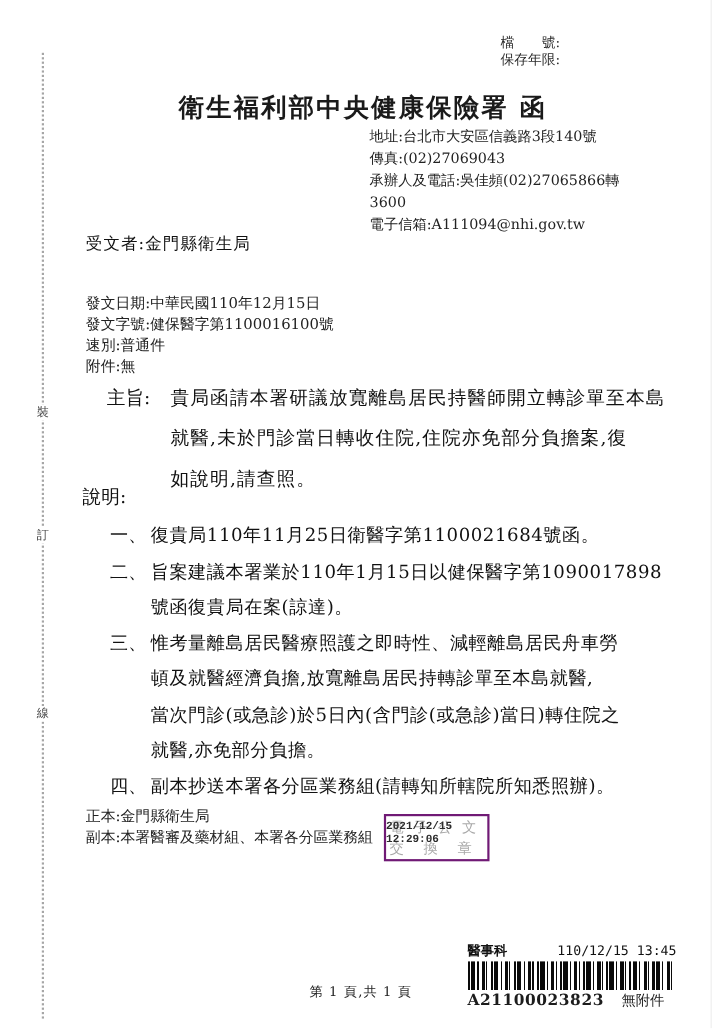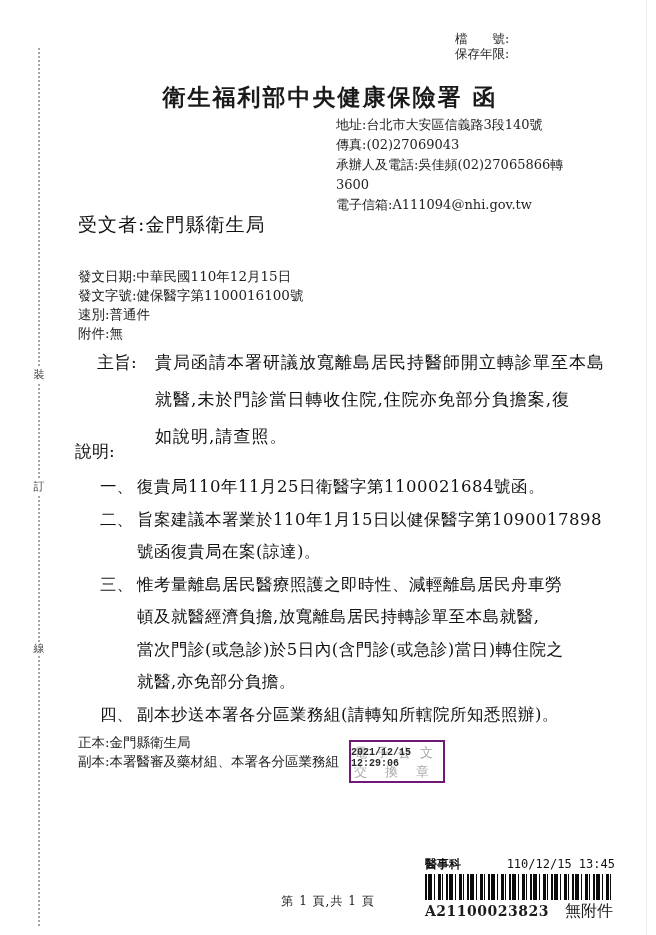--- a/index.html
+++ b/index.html
@@ -64,21 +64,21 @@
     left: 336px; top: 115px;
     width: 300px;
     font-size: 13px;
     line-height: 20px;
     color: #222;
   }
   
   .recipient {
     position: absolute;
     left: 78px; top: 212px;
-    font-size: 19px;
+    font-size: 15px;
     letter-spacing: 1px;
     color: #111;
   }
   
   .meta-block {
     position: absolute;
     left: 78px; top: 251px;
     font-size: 13.5px;
     line-height: 19px;
     color: #222;
@@ -168,21 +168,21 @@
       #0a0a0a 13px, #0a0a0a 16px, #fff 16px, #fff 17px,
       #0a0a0a 17px, #0a0a0a 18px, #fff 18px, #fff 21px);
   }
   .barcode-caption {
     display: flex;
     gap: 16px;
     margin-top: 1px;
     align-items: baseline;
   }
   .barcode-number { font-weight: bold; font-size: 14px; letter-spacing: .5px; }
-  .barcode-attachment { font-size: 16px; }
+  .barcode-attachment { font-size: 13px; }
   
   .page-info {
     position: absolute;
     left: 0; top: 893px;
     width: 656px;
     text-align: center;
     font-size: 12px;
     color: #222;
     letter-spacing: 1px;
   }

